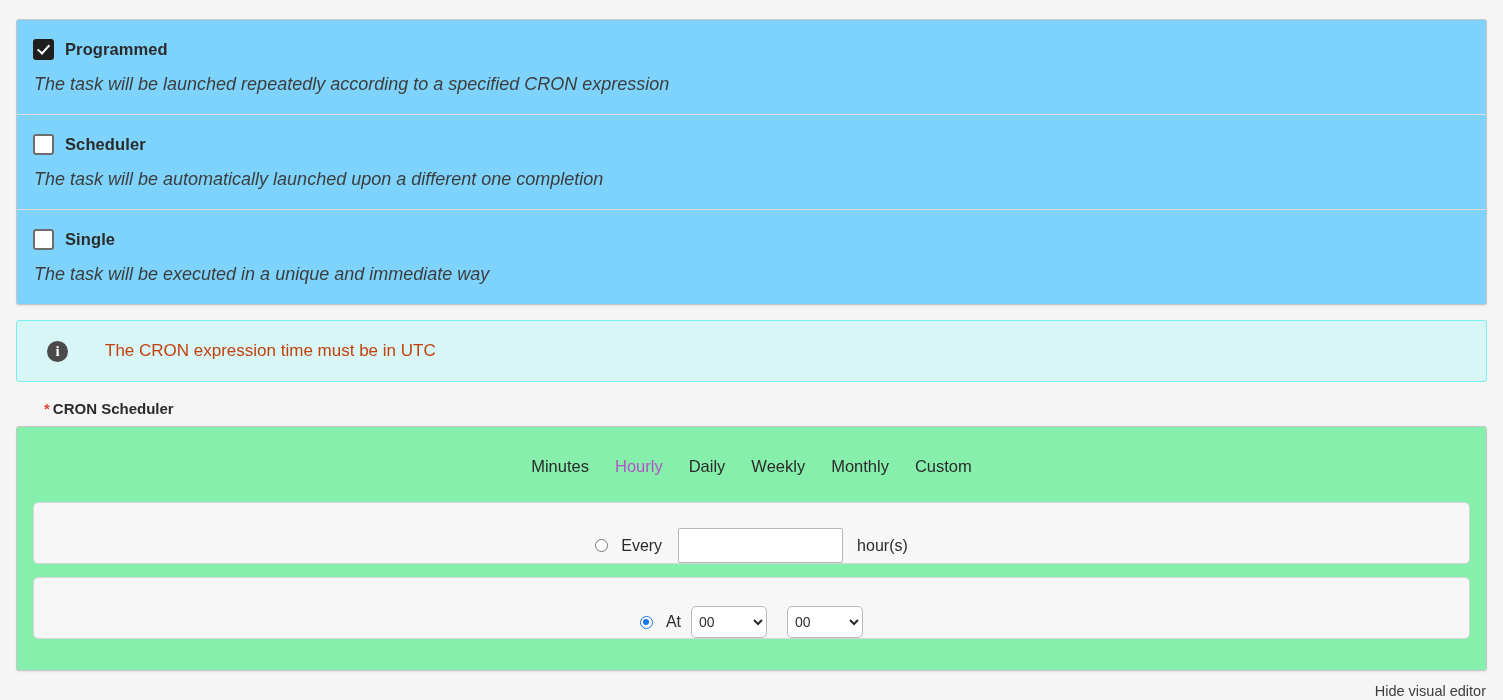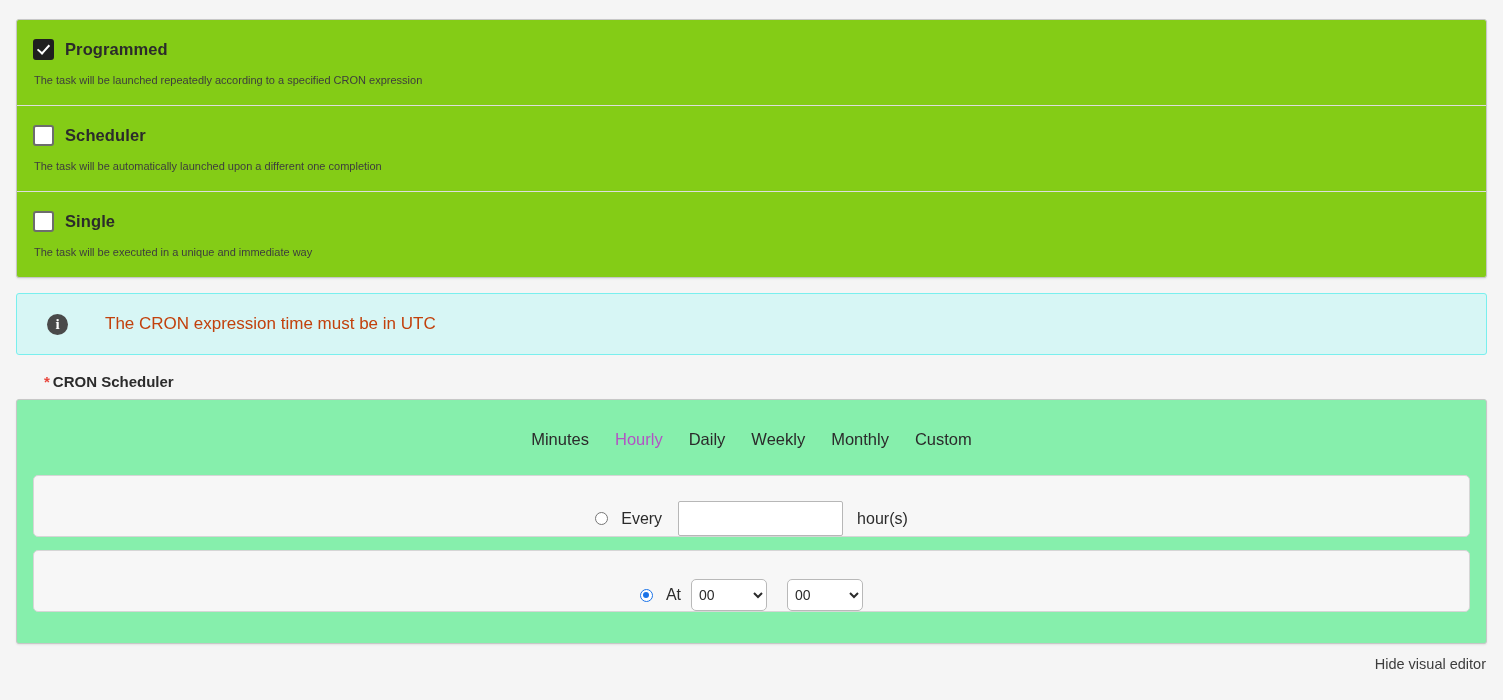--- a/index.html
+++ b/index.html
@@ -19,21 +19,21 @@
     position: relative;
     width: 1503px;
     height: 700px;
     box-sizing: border-box;
     padding: 0 16px;
   }
 
   
   .option-stack {
     margin-top: 19px;
-    background: #84cc16;
+    background: #7dd3fc;
     border: 1px solid #c7c7c7;
     border-radius: 3px;
     box-shadow: 0 1px 2px rgba(0,0,0,0.08);
   }
   .option-row {
     padding: 17px 16px 19px 16px;
     border-bottom: 1px solid #dddddd;
   }
   .option-row:last-child { border-bottom: none; }
 
@@ -73,22 +73,23 @@
   }
   .option-title {
     font-size: 16.5px;
     font-weight: bold;
     color: #2b2b2b;
     letter-spacing: 0.1px;
   }
   .option-desc {
     margin-top: 13px;
     margin-left: 1px;
-    font-size: 11px;
+    font-size: 18px;
     color: #3d3d3d;
+    font-style: italic;
   }
 
   
   .info-banner {
     margin-top: 15px;
     height: 62px;
     background: #d7f6f5;
     border: 1px solid #79efee;
     border-radius: 3px;
     display: flex;

